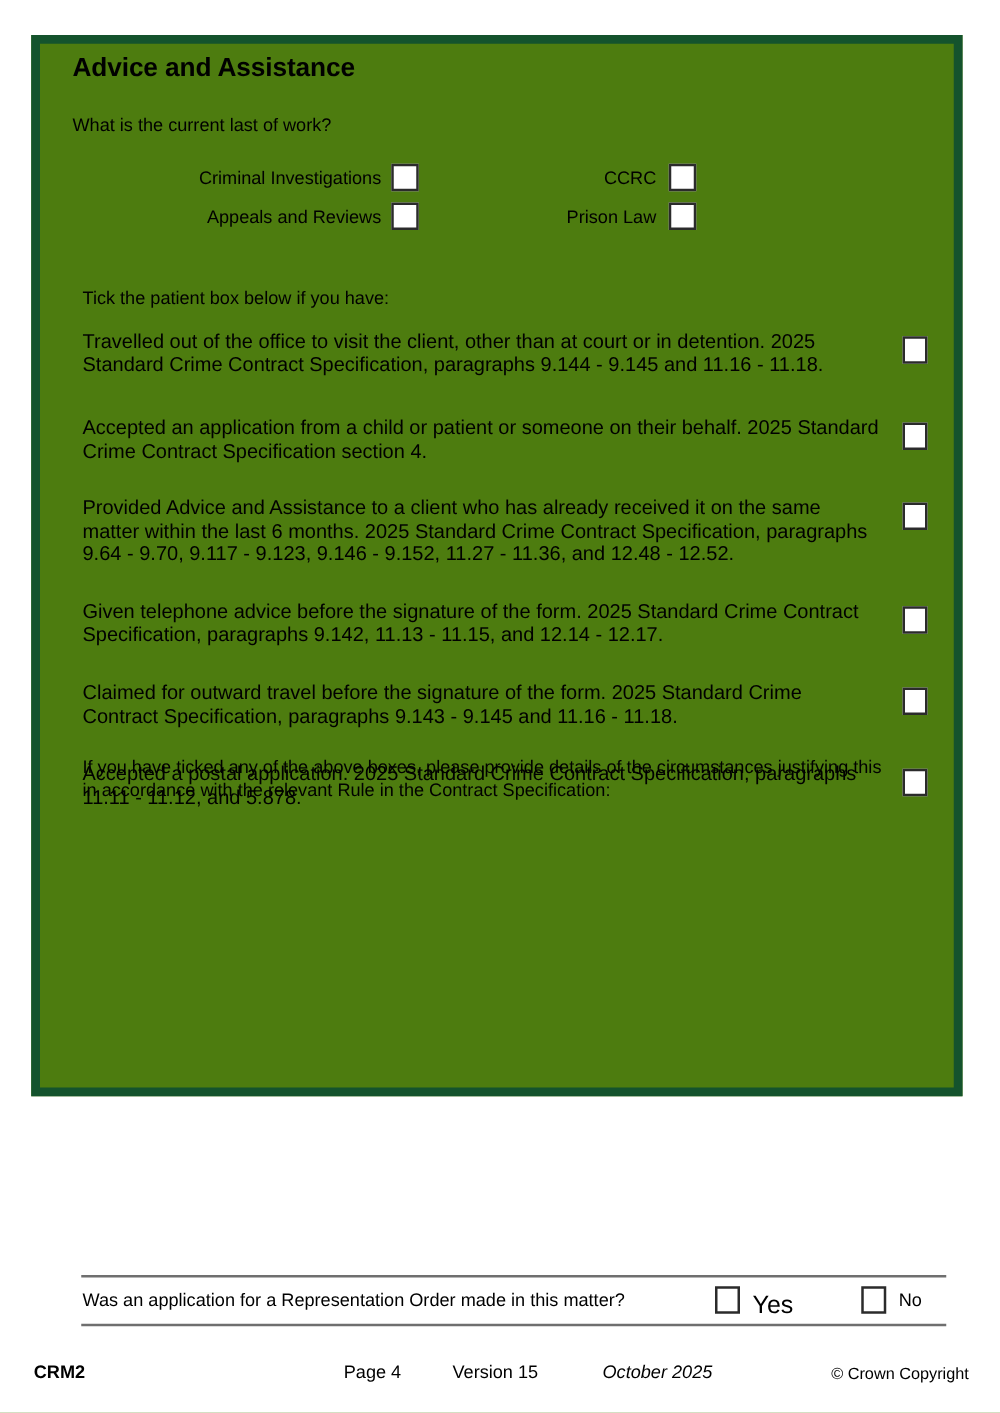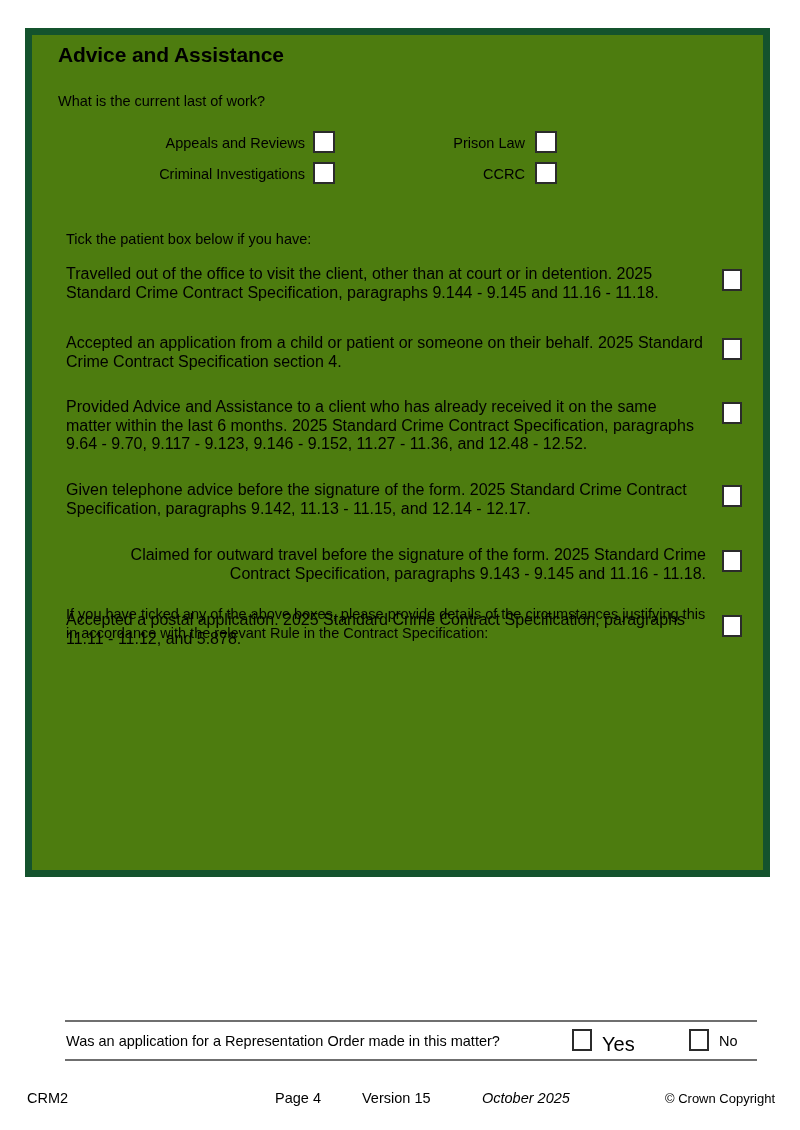--- a/index.html
+++ b/index.html
@@ -213,21 +213,21 @@
     left: 0;
     top: 1090px;
     width: 800px;
     height: 24px;
     font-size: 14.5px;
   }
   .pf-code {
     position: absolute;
     left: 27px;
     top: 0;
-    font-weight: normal;
+    font-weight: bold;
   }
   .pf-page {
     position: absolute;
     left: 275px;
     top: 0;
   }
   .pf-version {
     position: absolute;
     left: 362px;
     top: 0;
@@ -251,32 +251,32 @@
 <div class="page">
 
   <div class="form-frame">
     <div class="inner">
 
       <div class="title">Advice and Assistance</div>
 
       <div class="question">What is the current last of work?</div>
 
       <div class="cow">
+        <div class="cow-row">
+          <div class="cow-label-left">Criminal Investigations</div>
+          <div class="cow-box-left"><span class="checkbox"></span></div>
+          <div class="cow-label-right">CCRC</div>
+          <div class="cow-box-right"><span class="checkbox"></span></div>
+        </div>
         <div class="cow-row">
           <div class="cow-label-left">Appeals and Reviews</div>
           <div class="cow-box-left"><span class="checkbox"></span></div>
           <div class="cow-label-right">Prison Law</div>
           <div class="cow-box-right"><span class="checkbox"></span></div>
         </div>
-        <div class="cow-row">
-          <div class="cow-label-left">Criminal Investigations</div>
-          <div class="cow-box-left"><span class="checkbox"></span></div>
-          <div class="cow-label-right">CCRC</div>
-          <div class="cow-box-right"><span class="checkbox"></span></div>
-        </div>
       </div>
 
       <div class="tick-intro">Tick the patient box below if you have:</div>
 
       <div class="statements">
 
         <div class="stmt" style="height:53px;">
           <div class="stmt-text">Travelled out of the office to visit the client, other than at court or in detention. 2025 Standard Crime Contract Specification, paragraphs 9.144 - 9.145 and 11.16 - 11.18.</div>
           <div class="stmt-box"><span class="checkbox small"></span></div>
         </div>
@@ -289,21 +289,21 @@
         <div class="stmt" style="height:67px;">
           <div class="stmt-text">Provided Advice and Assistance to a client who has already received it on the same matter within the last 6 months. 2025 Standard Crime Contract Specification, paragraphs 9.64 - 9.70, 9.117 - 9.123, 9.146 - 9.152, 11.27 - 11.36, and 12.48 - 12.52.</div>
           <div class="stmt-box"><span class="checkbox small"></span></div>
         </div>
 
         <div class="stmt" style="height:49px;">
           <div class="stmt-text">Given telephone advice before the signature of the form. 2025 Standard Crime Contract Specification, paragraphs 9.142, 11.13 - 11.15, and 12.14 - 12.17.</div>
           <div class="stmt-box"><span class="checkbox small"></span></div>
         </div>
 
-        <div class="stmt" style="height:49px;text-align:right;">
+        <div class="stmt" style="height:49px;">
           <div class="stmt-text">Claimed for outward travel before the signature of the form. 2025 Standard Crime Contract Specification, paragraphs 9.143 - 9.145 and 11.16 - 11.18.</div>
           <div class="stmt-box"><span class="checkbox small"></span></div>
         </div>
 
         <div class="stmt" style="height:48px;">
           <div class="stmt-text">Accepted a postal application. 2025 Standard Crime Contract Specification, paragraphs 11.11 - 11.12, and 5.878.</div>
           <div class="stmt-box"><span class="checkbox small"></span></div>
         </div>
 
       </div>

